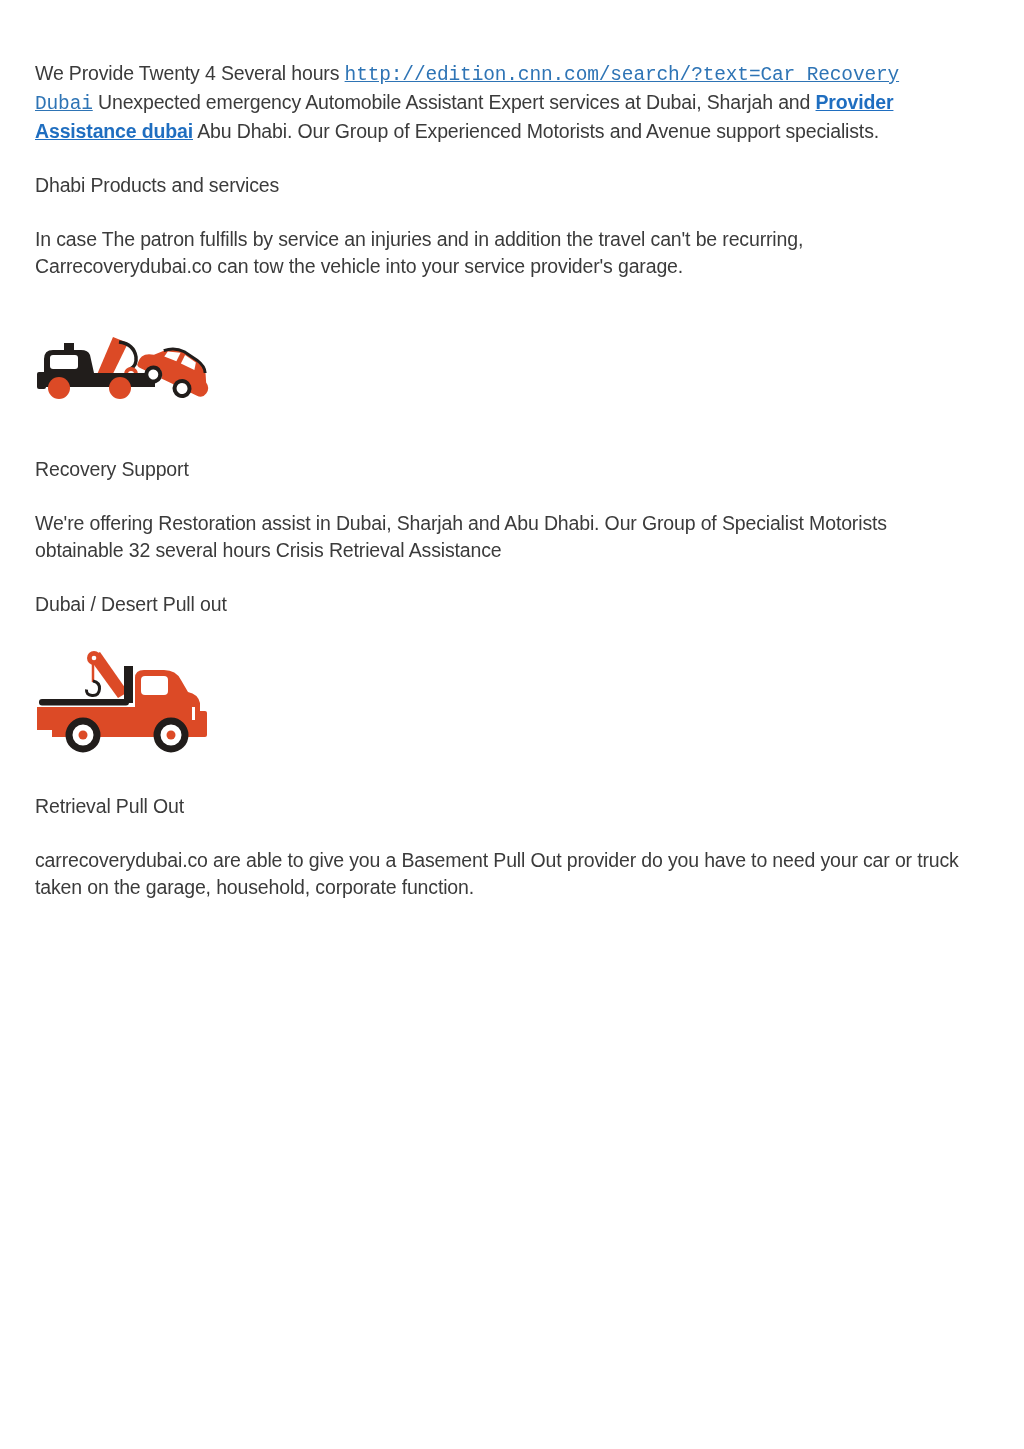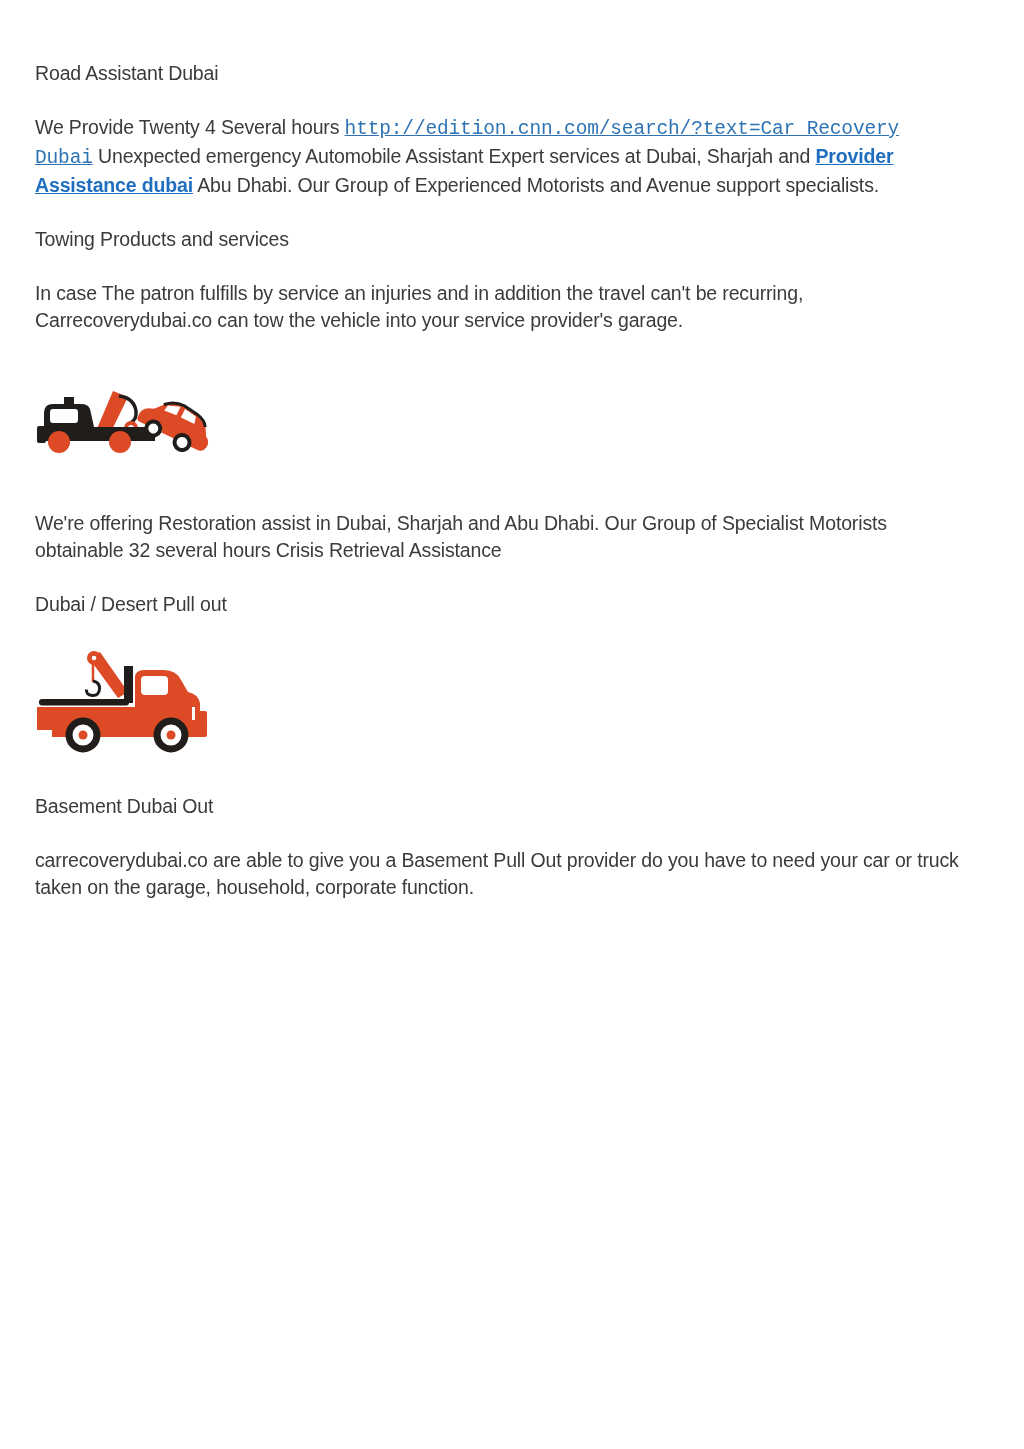--- a/index.html
+++ b/index.html
@@ -36,25 +36,24 @@
   .wheel-dark { fill:#fff; stroke:var(--black); }
   .ring-red   { fill:#fff; stroke:var(--red); }
   .arc-red    { fill:none; stroke:var(--arrow-red); }
   .badge-text { font:700 19px "Liberation Sans","DejaVu Sans",sans-serif; fill:var(--badge-text); text-anchor:middle; letter-spacing:0; }
 </style>
 </head>
 <body>
 
 <div class="doc">
 
-  <p>Road Assistant Dubai</p>
 
   <p><span>We Provide Twenty 4 Several hours </span><a class="link1">http://edition.cnn.com/search/?text=Car Recovery Dubai</a><span> Unexpected emergency Automobile Assistant Expert services at Dubai, Sharjah and </span><a class="link2">Provider Assistance dubai</a><span> Abu Dhabi. Our Group of Experienced Motorists and Avenue support specialists.</span></p>
 
-  <p>Towing Products and services</p>
+  <p>Dhabi Products and services</p>
 
   <p>In case The patron fulfills by service an injuries and in addition the travel can't be recurring, Carrecoverydubai.co can tow the vehicle into your service provider's garage.</p>
 
   <figure class="fig1">
     <svg viewBox="0 0 176 70" width="176" height="70" aria-hidden="true">
 
       <polygon class="f-red" points="56,48 76,1 91,7 70,50"></polygon>
       <path class="st-blk" stroke-width="3.5" d="M82,6 Q97,8 99,21 Q100,30 93,33"></path>
       <circle class="st-red" stroke-width="4" cx="94" cy="38" r="5"></circle>
 
@@ -68,20 +67,21 @@
         <path class="f-red" d="M93,52 Q91,40 104,37 L112,28 Q119,21 130,21 L145,23 Q155,25 159,32 L163,39 Q169,42 168,49 Q167,55 160,55 H152 A8.5,8.5 0 0 0 135,55 H121 A8,8 0 0 0 105,55 H98 Q93,55 93,52 Z"></path>
         <path class="st-blk" stroke-width="3" d="M111,29 Q119,21 130,21 L145,23 Q155,25 158,31"></path>
         <polygon class="f-wht" points="115,28 127,23.5 127,33 114,34"></polygon>
         <polygon class="f-wht" points="132,23.5 145,25.5 147,33 132,33"></polygon>
         <circle class="wheel-dark" stroke-width="4" cx="112" cy="55" r="7"></circle>
         <circle class="wheel-dark" stroke-width="4" cx="144" cy="55" r="7.5"></circle>
       </g>
     </svg>
   </figure>
 
+  <p>Recovery Support</p>
 
   <p>We're offering Restoration assist in Dubai, Sharjah and Abu Dhabi. Our Group of Specialist Motorists obtainable 32 several hours Crisis Retrieval Assistance</p>
 
   <p>Dubai / Desert Pull out</p>
 
   <figure class="fig2">
     <svg viewBox="0 0 170 104" width="170" height="104" aria-hidden="true">
 
       <polygon class="f-red" points="52,9 63,3 91,43 81,49"></polygon>
       <circle class="f-red" cx="57" cy="9" r="7"></circle>
@@ -98,18 +98,18 @@
       <rect class="f-red" x="158" y="62" width="12" height="26" rx="2"></rect>
 
       <circle class="wheel-dark" stroke-width="7" cx="46" cy="86" r="14"></circle>
       <circle class="f-red" cx="46" cy="86" r="4.5"></circle>
       <circle class="wheel-dark" stroke-width="7" cx="134" cy="86" r="14"></circle>
       <circle class="f-red" cx="134" cy="86" r="4.5"></circle>
     </svg>
   </figure>
 
 
-  <p>Basement Dubai Out</p>
+  <p>Retrieval Pull Out</p>
 
 
   <p>carrecoverydubai.co are able to give you a Basement Pull Out provider do you have to need your car or truck taken on the garage, household, corporate function.</p>
 
 </div>
 
 </body></html>

